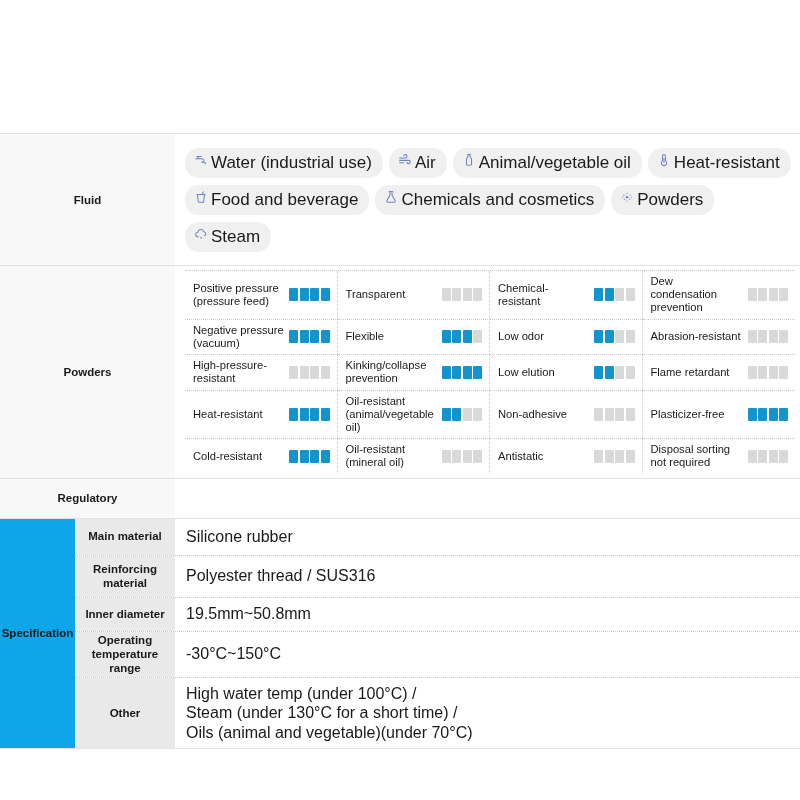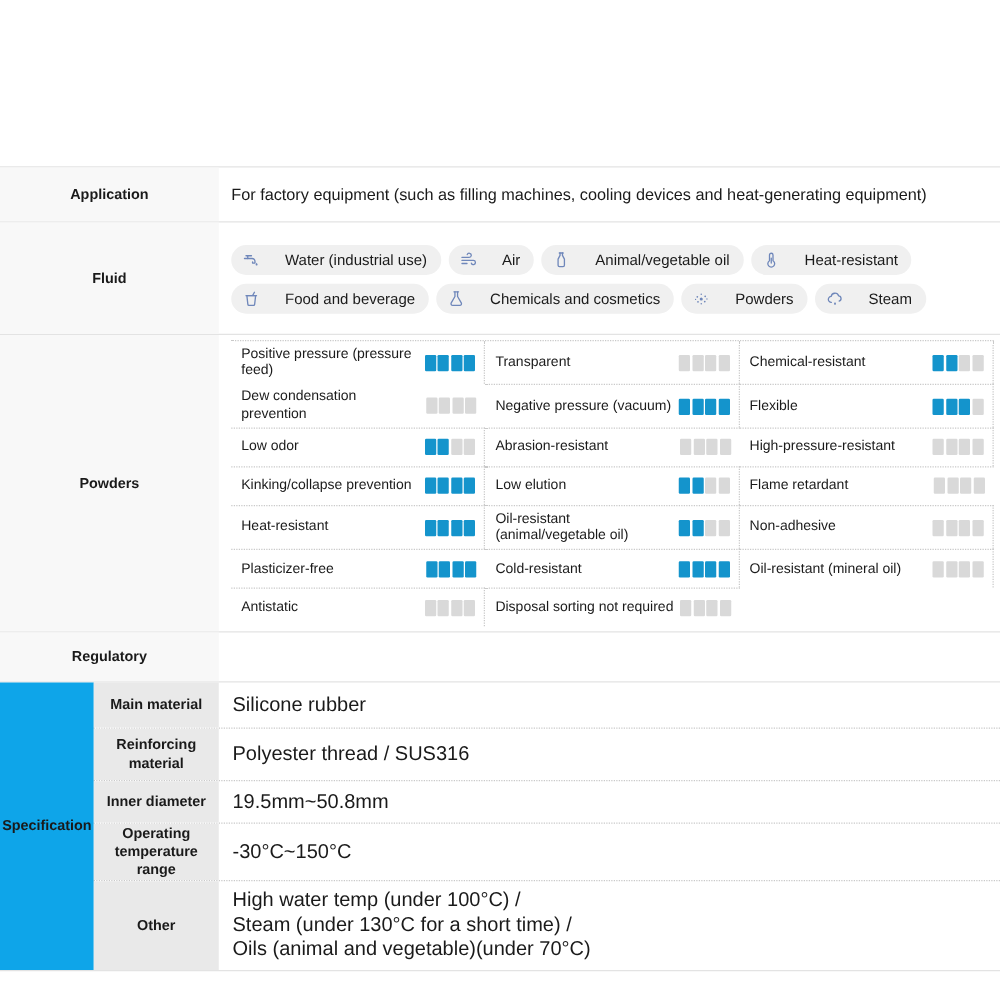--- a/index.html
+++ b/index.html
@@ -12,24 +12,24 @@
   .page{position:relative;width:800px;height:800px;background:#fff}
   .spec-table{position:absolute;top:133px;left:0;width:800px;border-top:1px solid var(--border);border-bottom:1px solid var(--border)}
   .row{display:flex}
   .row + .row{border-top:1px solid var(--border)}
   .row-label{flex:0 0 175px;background:var(--label-bg);display:flex;align-items:center;justify-content:center;font-weight:700;font-size:11.5px;text-align:center}
   .row-content{flex:1;min-width:0;display:flex;align-items:center;padding:0 4px 0 10px}
   .row-application{min-height:43px}
   .row-application .row-content{font-size:13px}
   .row-fluid{min-height:90px}
   .row-fluid .row-content{flex-wrap:wrap;align-content:center;gap:7px 6px;padding:14px 4px 13px 10px}
-  .chip{display:inline-flex;align-items:center;gap:20px;background:var(--chip-bg);border-radius:14px;padding:5px 11px 5px 9px;font-size:12px;white-space:nowrap}
+  .chip{display:inline-flex;gap:3px;background:var(--chip-bg);border-radius:14px;padding:5px 11px 5px 9px;font-size:17px;white-space:nowrap}
   .chip svg{color:var(--icon);display:block}
   .row-function .row-content{display:block;padding:4px 5px 4px 10px}
-  .fgrid{display:grid;grid-template-columns:repeat(3,1fr);border-top:1px dotted var(--dotted)}
+  .fgrid{display:grid;grid-template-columns:repeat(4,1fr);border-top:1px dotted var(--dotted)}
   .fcell{display:flex;align-items:center;justify-content:space-between;gap:5px;min-height:31px;padding:4px 7px 4px 8px;border-right:1px dotted var(--dotted)}
   .fcell:nth-child(4n){border-right:none}
   .fcell:nth-child(n+5){border-top:1px dotted var(--dotted)}
   .flabel{font-size:11.2px;line-height:1.18;flex:1 1 auto}
   .meter{display:flex;gap:1.5px;flex:0 0 auto}
   .meter .sq{width:9px;height:13px;background:var(--rating-off);border-radius:1px}
   .meter .sq.on{background:var(--rating-on)}
   .row-regulatory{min-height:40px}
   .row-regulatory .row-content{gap:19px;font-size:13px;flex-wrap:wrap}
   .row-specification .spec-main{flex:0 0 75px;background:#0ea5e9;display:flex;align-items:center;justify-content:center;font-weight:700;font-size:11.5px}
@@ -43,24 +43,20 @@
   .srow:nth-child(3){min-height:34px}
   .srow:nth-child(4){min-height:38px}
   .srow:nth-child(5){min-height:44px}
 </style>
 </head>
 <body>
 
 <div class="page">
   <div class="spec-table">
 
-    <div class="row row-application">
-      <div class="row-label">Application</div>
-      <div class="row-content">For factory equipment (such as filling machines, cooling devices and heat-generating equipment)</div>
-    </div>
 
     <div class="row row-fluid">
       <div class="row-label">Fluid</div>
       <div class="row-content">
         <span class="chip">
           <span>
               <svg width="14" height="14" viewBox="0 0 16 16" fill="none" stroke="currentColor" stroke-width="1.2" stroke-linecap="round" stroke-linejoin="round">
                 <path d="M1.8 6.6h7a2.6 2.6 0 0 1 2.6 2.6v1.6H9.2v-1.1"></path>
                 <path d="M4.8 6.6V4.1h3.4M3.2 4.1h5"></path>
                 <path d="M12.9 13c.5 0 .9-.4.9-.9 0-.6-.9-1.7-.9-1.7s-.9 1.1-.9 1.7c0 .5.4.9.9.9z" fill="currentColor" stroke="none"></path>

